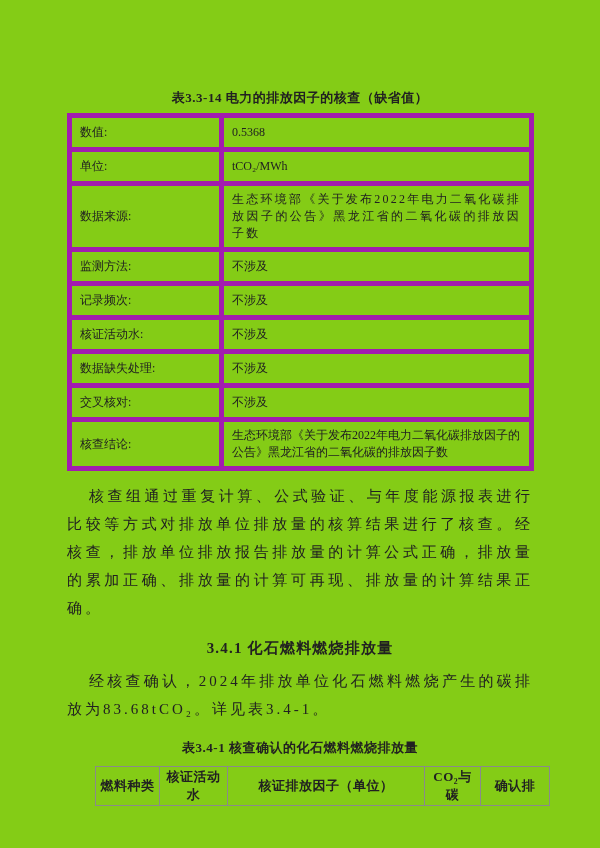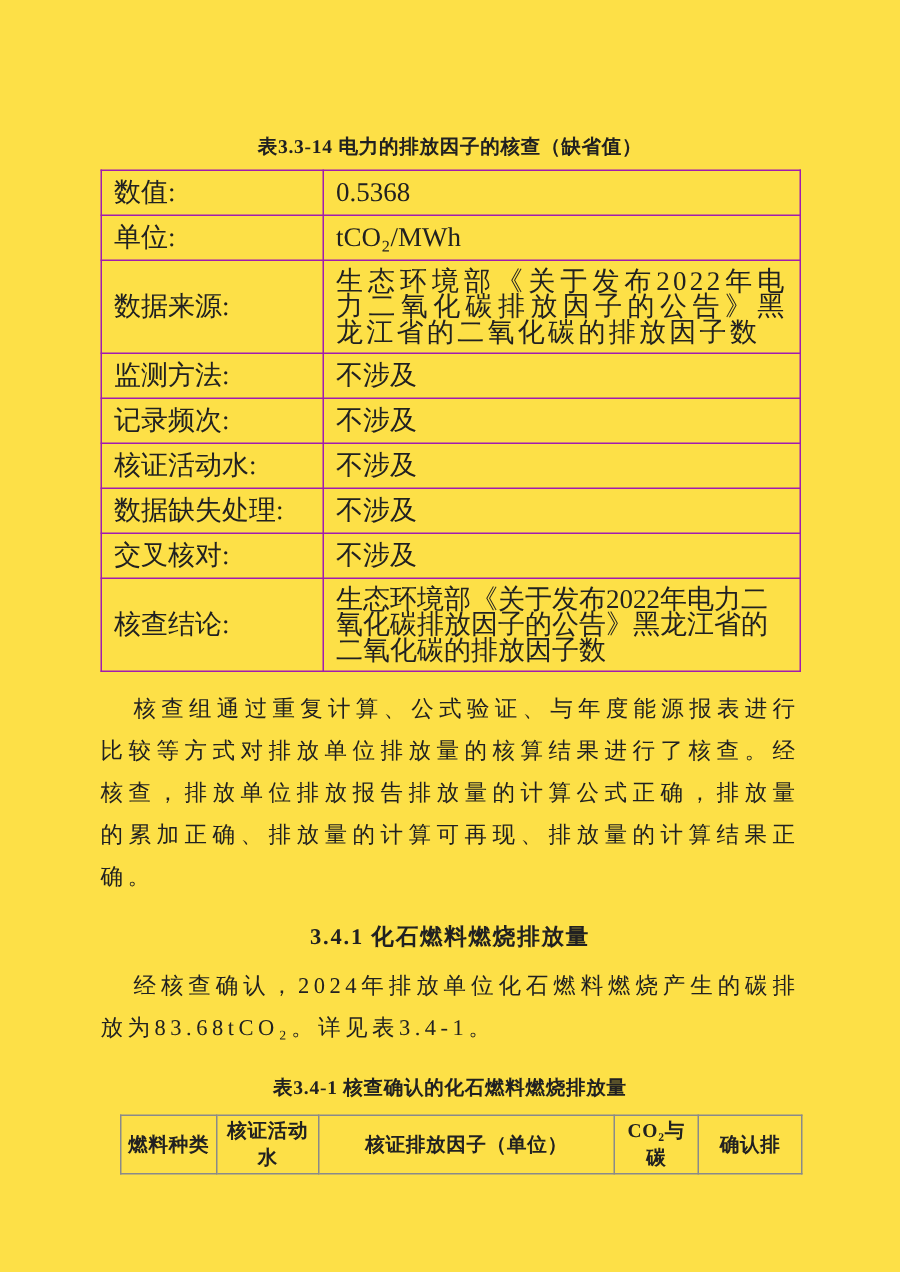--- a/index.html
+++ b/index.html
@@ -5,21 +5,21 @@
   html, body {
     margin: 0;
     padding: 0;
     background: #ffffff;
   }
   .page {
     position: relative;
     width: 600px;
     height: 848px;
     margin: 0 auto;
-    background: #fde047;
+    background: #84cc16;
     box-sizing: border-box;
     padding: 90px 67px 0 67px;
     font-family: "Liberation Serif", "DejaVu Serif", serif;
     color: #212121;
     overflow: hidden;
   }
   .table-caption {
     text-align: center;
     font-weight: bold;
     font-size: 13px;
@@ -27,22 +27,22 @@
     line-height: 16px;
     margin: 0;
   }
   table.kv-table {
     border-collapse: collapse;
     table-layout: fixed;
     width: 467px;
     margin-top: 7px;
   }
   table.kv-table td {
-    border: 1px solid #a21caf;
-    font-size: 18px;
+    border: 5px solid #a21caf;
+    font-size: 12px;
     line-height: 17px;
     padding: 5px 8px;
     vertical-align: middle;
     height: 19px;
   }
   table.kv-table td.label {
     width: 131px;
   }
   table.kv-table tr.row-source td.value {
     letter-spacing: 2.2px;
@@ -75,21 +75,21 @@
     margin-top: 9px;
   }
   .caption2 {
     margin-top: 17px;
   }
   table.fuel-table {
     border-collapse: collapse;
     table-layout: fixed;
     width: 454px;
     margin-top: 10px;
-    margin-left: 13px;
+    margin-left: 28px;
   }
   table.fuel-table th {
     border: 1px solid #8a8a8a;
     font-size: 13px;
     font-weight: bold;
     text-align: center;
     vertical-align: middle;
     height: 28px;
     padding: 1px 3px;
     letter-spacing: 0.5px;

